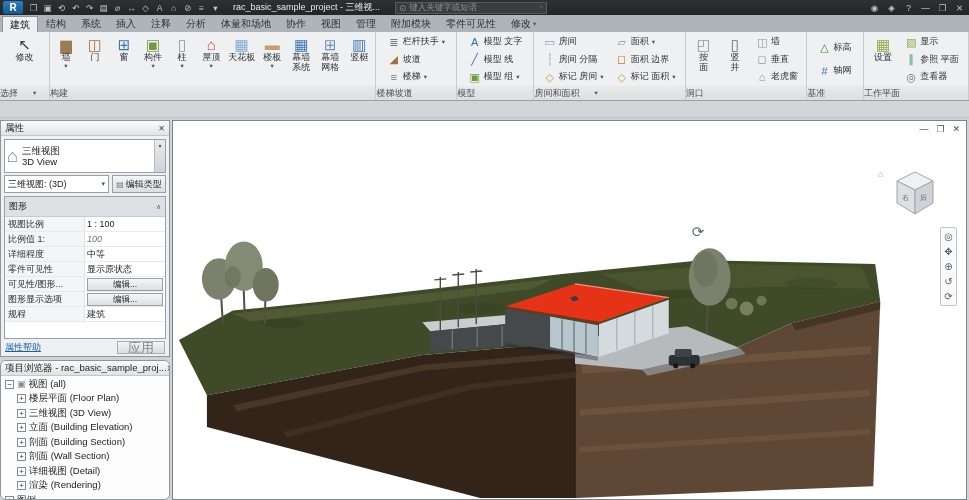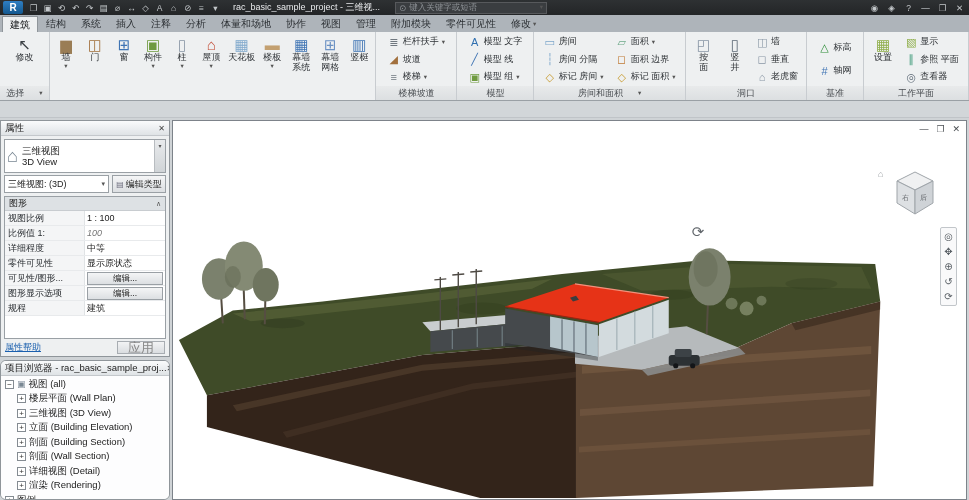--- a/index.html
+++ b/index.html
@@ -20,21 +20,21 @@
   
   .tabstrip{height:17px;flex:0 0 17px;background:#aeb4ba;display:flex;align-items:flex-end;padding:0 2px;gap:1px;}
   .tab{height:16px;padding:0 7px;display:flex;align-items:center;gap:2px;font-size:10px;color:#2c3034;cursor:default;white-space:nowrap;}
   .tab.active{background:#eef0f1;border:1px solid #8f959a;border-bottom:none;color:#101214;}
   .dd{font-size:6.5px;color:#555;line-height:1;}
 
   
   .ribbon-body{height:69px;flex:0 0 69px;background:#eef0f1;display:flex;border-bottom:1px solid #9aa0a5;}
   .rpanel{display:flex;flex-direction:column;border-right:1px solid #c8ccd0;flex:1 1 auto;min-width:0;}
   .rpanel-c{flex:1;display:flex;align-items:stretch;justify-content:space-evenly;padding:1px 1px 0;}
-  .rpanel-f{height:14px;flex:0 0 14px;display:flex;align-items:center;justify-content:center;gap:15px;font-size:9px;color:#4a4e52;background:linear-gradient(#e8eaeb,#dcdfe1);white-space:nowrap;overflow:hidden;}
+  .rpanel-f{height:14px;flex:0 0 14px;display:flex;align-items:center;justify-content:flex-start;gap:15px;font-size:9px;color:#4a4e52;background:linear-gradient(#e8eaeb,#dcdfe1);white-space:nowrap;overflow:hidden;}
   .rbtn-l{min-width:28px;display:flex;flex-direction:column;align-items:center;padding:2px 1px 0;font-size:9px;color:#2e3236;border:1px solid transparent;border-radius:2px;cursor:default;}
   .ric-l{font-size:15px;line-height:17px;height:17px;}
   .rbtn-label{text-align:center;line-height:9.5px;white-space:pre-line;}
   .rstack{display:flex;flex-direction:column;justify-content:space-evenly;padding:0 1px;}
   .rbtn-s{display:flex;align-items:center;gap:3px;height:17px;font-size:9px;color:#2e3236;padding:0 2px;border:1px solid transparent;border-radius:2px;white-space:nowrap;cursor:default;}
   .ric-s{font-size:11px;width:12px;text-align:center;line-height:1;}
 
   
   .options-bar{height:17px;flex:0 0 17px;background:#d2d6d9;border-bottom:1px solid #c0c4c8;}
 
@@ -49,21 +49,21 @@
   .type-selector{margin:3px 3px 2px;height:34px;flex:0 0 34px;background:#fff;border:1px solid #9aa0a5;display:flex;align-items:center;padding:0 0 0 2px;gap:4px;}
   .ts-icon{font-size:18px;color:#7a8894;line-height:1;}
   .ts-text{display:flex;flex-direction:column;font-size:9.5px;line-height:11px;color:#222;}
   .ts-scroll{margin-left:auto;width:11px;height:100%;background:linear-gradient(#e8eaec,#d0d4d7);border-left:1px solid #b8bcc0;text-align:center;font-size:6px;color:#555;padding-top:2px;}
   .type-row{display:flex;margin:0 3px 3px;gap:3px;height:18px;flex:0 0 18px;}
   .inst-select{flex:1;background:#fff;border:1px solid #9aa0a5;font-size:9px;display:flex;align-items:center;padding:0 3px;color:#222;}
   .inst-select::after{content:"▾";margin-left:auto;font-size:7px;color:#555;}
   .edit-type-btn{width:54px;background:linear-gradient(#f4f5f6,#dcdfe2);border:1px solid #9aa0a5;font-size:9px;display:flex;align-items:center;justify-content:center;gap:2px;color:#222;}
   .edit-type-btn::before{content:"▤";font-size:8px;color:#667;}
   .prop-grid{flex:1;margin:0 3px;background:#fff;border:1px solid #9aa0a5;overflow:hidden;font-size:9px;}
-  .pgroup{height:14px;background:#dde1e4;display:flex;align-items:center;padding:0 4px;color:#222;border-bottom:1px solid #c8ccd0;}
+  .pgroup{height:20px;background:#dde1e4;display:flex;align-items:center;padding:0 4px;color:#222;border-bottom:1px solid #c8ccd0;}
   .pgroup-ch{margin-left:auto;font-size:7px;color:#555;}
   .prow{display:flex;height:15px;border-bottom:1px solid #e8eaec;}
   .plabel{width:80px;flex:0 0 80px;background:#f4f5f6;border-right:1px solid #e0e3e5;padding:0 3px;display:flex;align-items:center;color:#2a2e32;white-space:nowrap;overflow:hidden;}
   .pvalue{flex:1;display:flex;align-items:center;padding:0 2px;color:#222;white-space:nowrap;overflow:hidden;}
   .pvalue.disabled{color:#777;font-style:italic;}
   .pbtn{flex:1;margin:1px 0;background:linear-gradient(#f4f5f6,#dcdfe2);border:1px solid #9aa0a5;text-align:center;font-size:8.5px;line-height:11px;color:#222;}
   .pal-footer{height:17px;flex:0 0 17px;display:flex;align-items:center;padding:2px 4px;font-size:9px;}
   .help-link{color:#1a5fae;text-decoration:underline;cursor:default;}
   .apply-btn{margin-left:auto;background:linear-gradient(#f2f3f4,#dadde0);border:1px solid #a8adb2;color:#888;font-size:13px;padding:0 10px;height:13px;line-height:12px;}
   .btree{flex:1;background:#fdfdfe;overflow:hidden;padding-top:1px;}
@@ -223,20 +223,23 @@
           <div class="rbtn-l">
             <span class="ric-l" style="color: rgb(108, 146, 196);">⊞</span>
             <span class="rbtn-label">幕墙
 网格</span>
           </div>
           <div class="rbtn-l">
             <span class="ric-l" style="color: rgb(63, 116, 180);">▥</span>
             <span class="rbtn-label">竖梃</span>
           </div>
         </div>
+        <div class="rpanel-f">
+          <span>构建</span>
+        </div>
       </div>
       <div class="rpanel">
         <div class="rpanel-c">
           <div class="rstack">
             <div class="rbtn-s">
               <span class="ric-s" style="color: rgb(112, 120, 128);">≣</span>
               <span class="rbtn-label">栏杆扶手</span>
               <span class="dd">▾</span>
             </div>
             <div class="rbtn-s">
@@ -462,21 +465,21 @@
           <span class="pal-close">✕</span>
         </div>
         <div class="btree">
             <div class="trow" style="padding-left: 4px;">
               <span class="texp">−</span>
               <span class="tico">▣</span>
               <span class="tlabel">视图 (all)</span>
             </div>
             <div class="trow" style="padding-left: 16px;">
               <span class="texp">+</span>
-              <span class="tlabel">楼层平面 (Wall Plan)</span>
+              <span class="tlabel">楼层平面 (Floor Plan)</span>
             </div>
             <div class="trow" style="padding-left: 16px;">
               <span class="texp">+</span>
               <span class="tlabel">三维视图 (3D View)</span>
             </div>
             <div class="trow" style="padding-left: 16px;">
               <span class="texp">+</span>
               <span class="tlabel">立面 (Building Elevation)</span>
             </div>
             <div class="trow" style="padding-left: 16px;">

